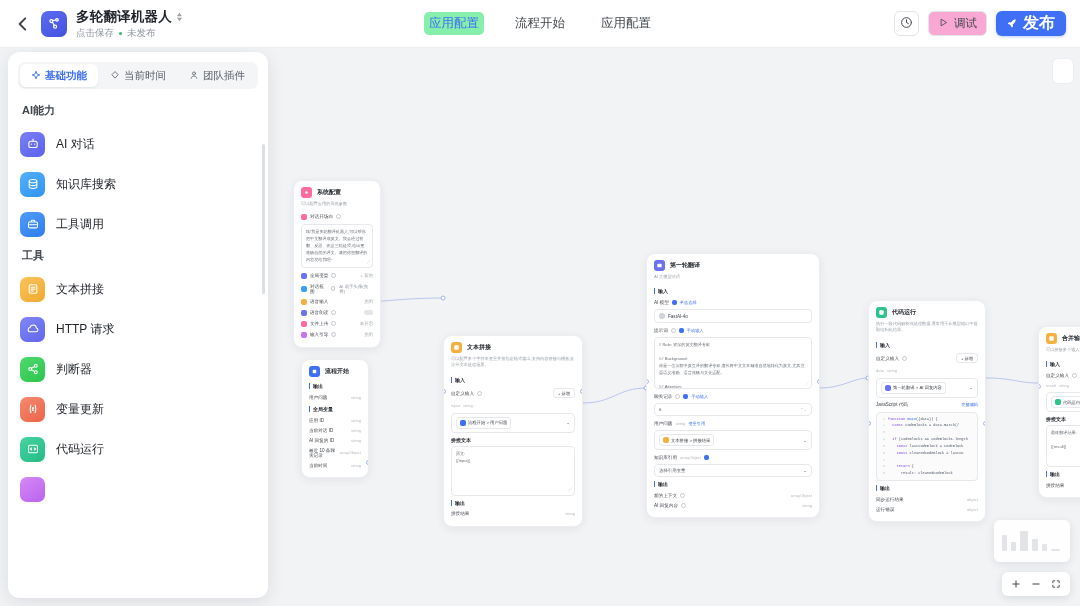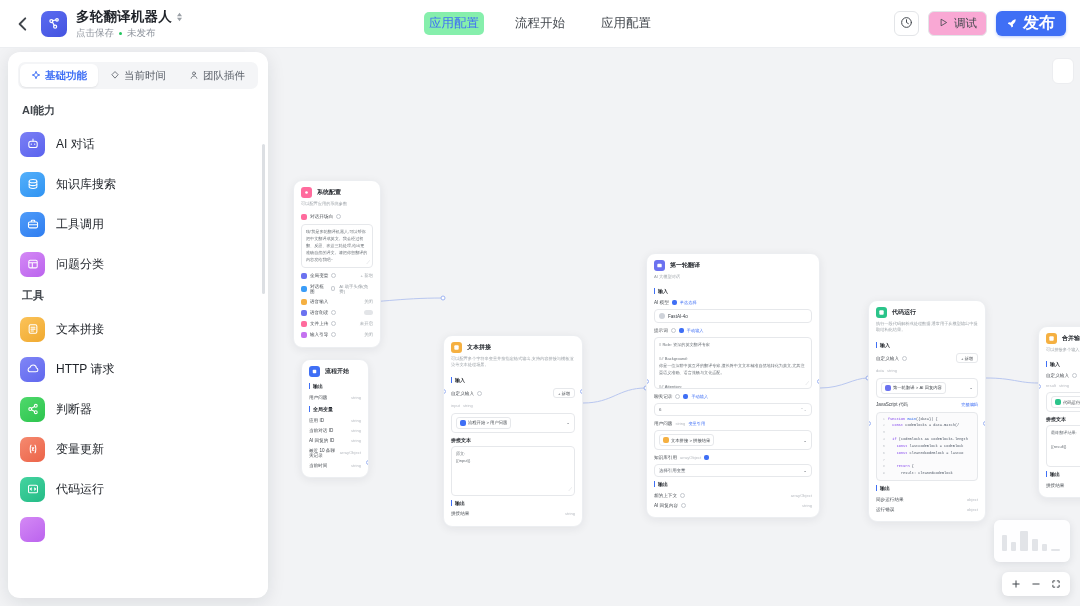--- a/index.html
+++ b/index.html
@@ -718,29 +718,20 @@
         <span class="n-ic" style="background:linear-gradient(145deg,#4f9cf9,#2f7df0)">
           <svg viewBox="0 0 20 20" fill="none" stroke="#fff" stroke-width="1.5" stroke-linejoin="round">
               <rect x="3.5" y="7" width="13" height="8.5" rx="1.8"></rect>
               <path d="M7.5 7 V5.6 C7.5 5 8 4.6 8.5 4.6 H11.5 C12 4.6 12.5 5 12.5 5.6 V7"></path>
               <path d="M3.5 11 H16.5"></path>
             </svg>
         </span>
         <span class="n-label">工具调用</span>
       </div>
 
-      <div class="n-item">
-        <span class="n-ic" style="background:linear-gradient(145deg,#d489f5,#bb63ee)">
-          <svg viewBox="0 0 20 20" fill="none" stroke="#fff" stroke-width="1.5" stroke-linejoin="round">
-              <rect x="4" y="4.5" width="12" height="11" rx="2"></rect>
-              <path d="M4 8.2 H16 M9 8.2 V15.5"></path>
-            </svg>
-        </span>
-        <span class="n-label">问题分类</span>
-      </div>
 
 
       <div class="grp-title">工具</div>
 
       <div class="n-item">
         <span class="n-ic" style="background:linear-gradient(145deg,#fbc35a,#f0a92f)">
           <svg viewBox="0 0 20 20" fill="none" stroke="#fff" stroke-width="1.5" stroke-linecap="round" stroke-linejoin="round">
               <rect x="4.5" y="4" width="11" height="12" rx="2"></rect>
               <path d="M7.2 7.6 H12.8 M7.2 10.2 H12.8 M7.2 12.8 H10.6"></path>
             </svg>

